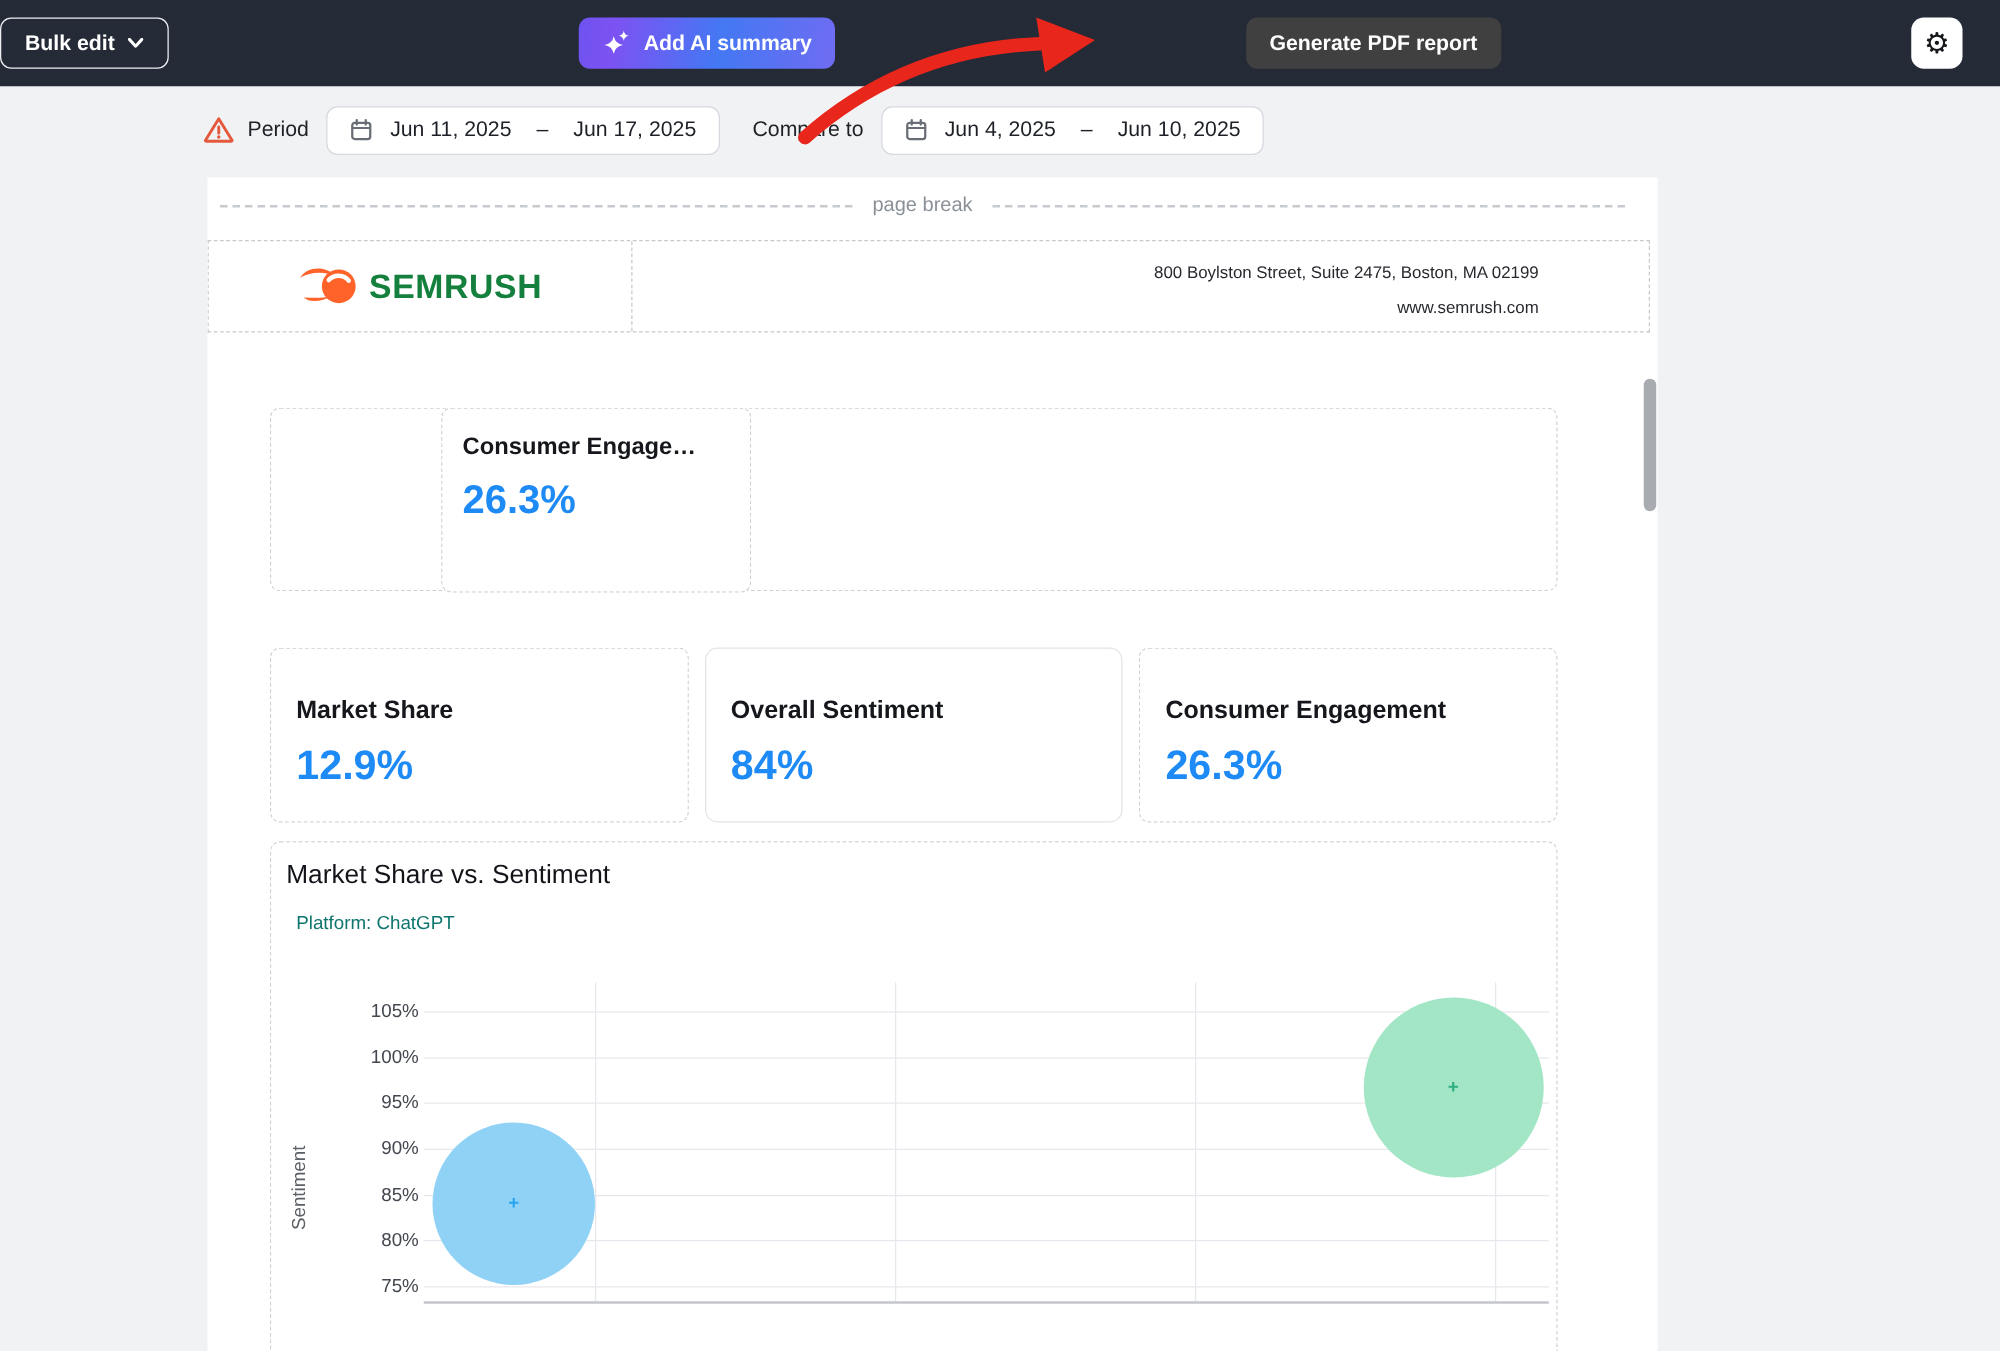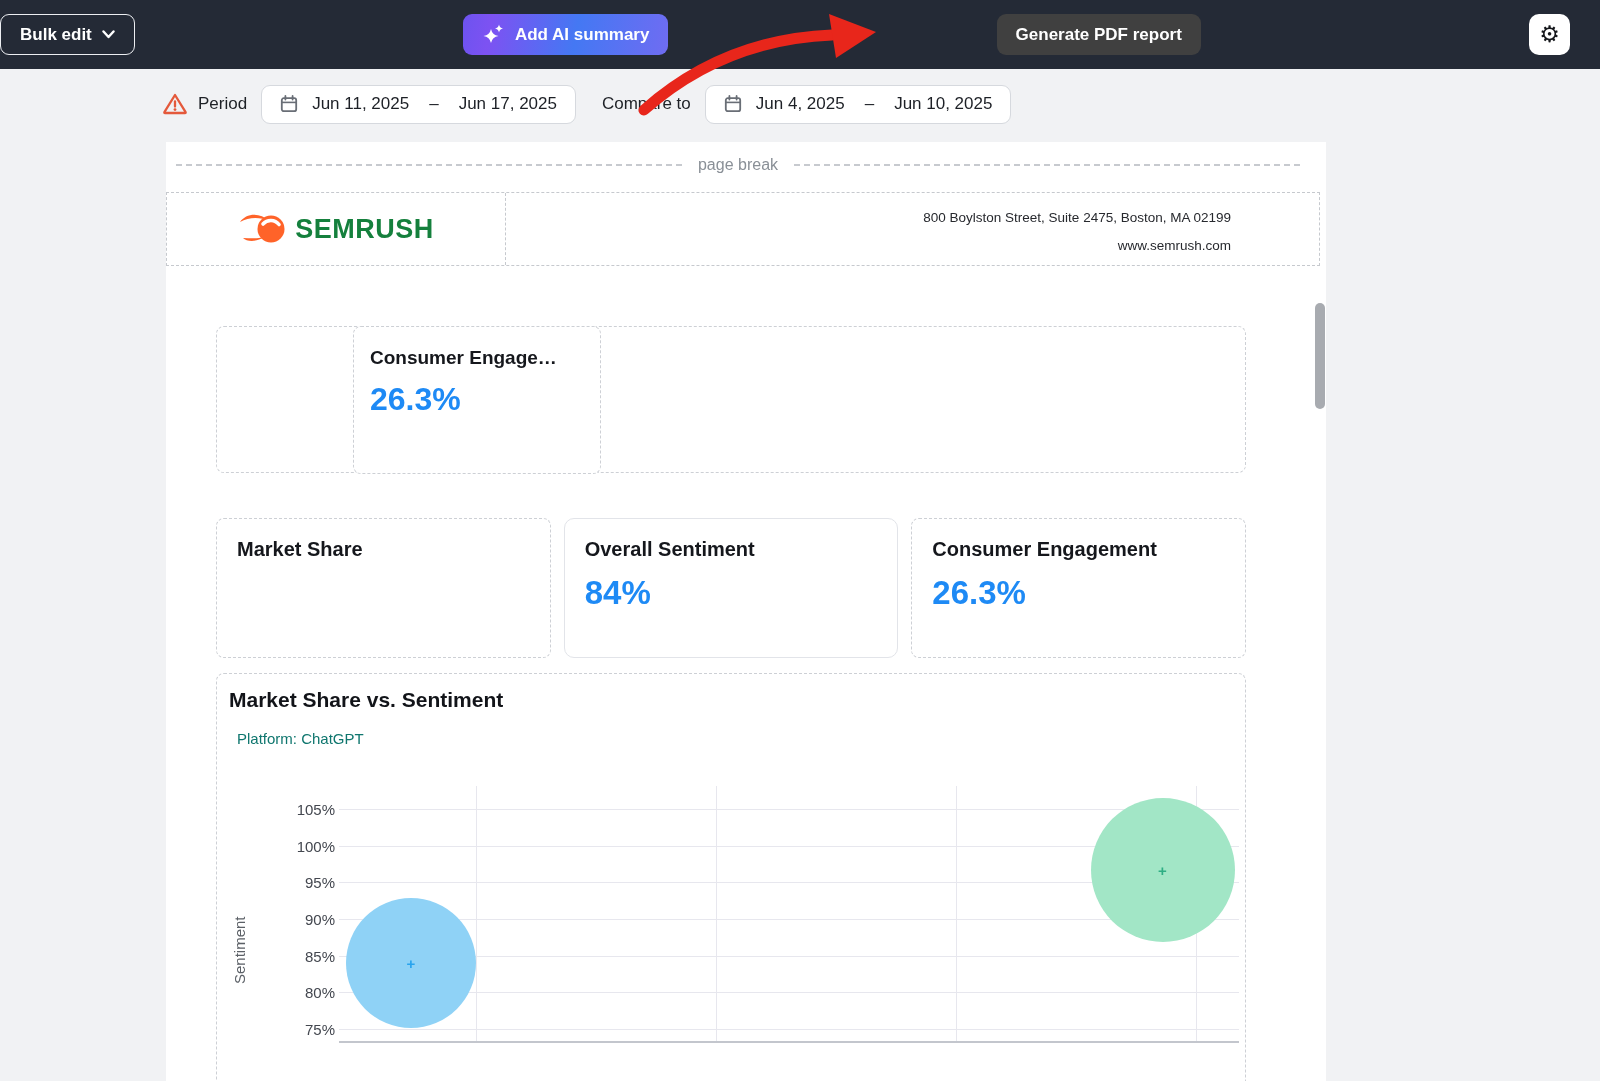--- a/index.html
+++ b/index.html
@@ -58,27 +58,27 @@
 
   .widget-title { font-size:19px; font-weight:700; color:#15171c; white-space:nowrap;
     overflow:hidden; }
   .widget-value { font-size:32px; font-weight:700; color:#1e8af5; margin-top:12px; }
 
   .metrics-row { position:absolute; left:50px; top:376px; width:1030px; height:140px;
     display:flex; gap:13px; }
   .metric-card { flex:1; border-radius:8px; padding:19px 20px; background:#fff; cursor:pointer; }
   .metric-card.dashed { border:1.5px dashed #cdd0d5; }
   .metric-card.solid { border:1.5px solid #e2e4e9; border-radius:10px; }
-  .metric-title { font-size:20px; font-weight:700; color:#15171c; }
+  .metric-title { font-size:20px; font-weight:700; color:#15171c;margin-top:19px; }
   .metric-value { font-size:33px; font-weight:700; color:#1e8af5; margin-top:13px; }
 
   
   .chart-card { position:absolute; left:50px; top:531px; width:1030px; height:560px;
     border:1.5px dashed #cdd0d5; border-radius:8px; background:#fff; }
-  .chart-title { position:absolute; left:12px; top:14px; font-size:21px; font-weight:700;
+  .chart-title { position:absolute; left:12px; top:14px; font-size:21px; font-weight:400;
     color:#121419; }
   .chart-subtitle { position:absolute; left:20px; top:56px; font-size:15px; color:#0f766e; }
   .ylabel { position:absolute; left:14px; top:160px; height:150px; display:flex;
     align-items:center; font-size:15px; color:#5b6066;
     writing-mode:vertical-rl; transform:rotate(180deg); }
   .ytick { position:absolute; width:58px; text-align:right; font-size:15px; color:#43474f;
     transform:translateY(-50%); left:60px; }
   .plot { position:absolute; left:122px; top:112px; width:900px; height:258px; }
   .hgrid { position:absolute; left:0; width:100%; height:1px; background:#e7e7ee; }
   .vgrid { position:absolute; top:0; width:1px; height:100%; background:#e7e7ee; }
@@ -199,20 +199,21 @@
     <div class="widget-container">
       <div class="featured-card">
         <div class="widget-title">Consumer Engage…</div>
         <div class="widget-value">26.3%</div>
       </div>
     </div>
 
     <div class="metrics-row">
       <div class="metric-card dashed">
         <div class="metric-title">Market Share</div>
+        <div class="metric-value">12.9%</div>
       </div>
       <div class="metric-card solid">
         <div class="metric-title">Overall Sentiment</div>
         <div class="metric-value">84%</div>
       </div>
       <div class="metric-card dashed">
         <div class="metric-title">Consumer Engagement</div>
         <div class="metric-value">26.3%</div>
       </div>
     </div>

